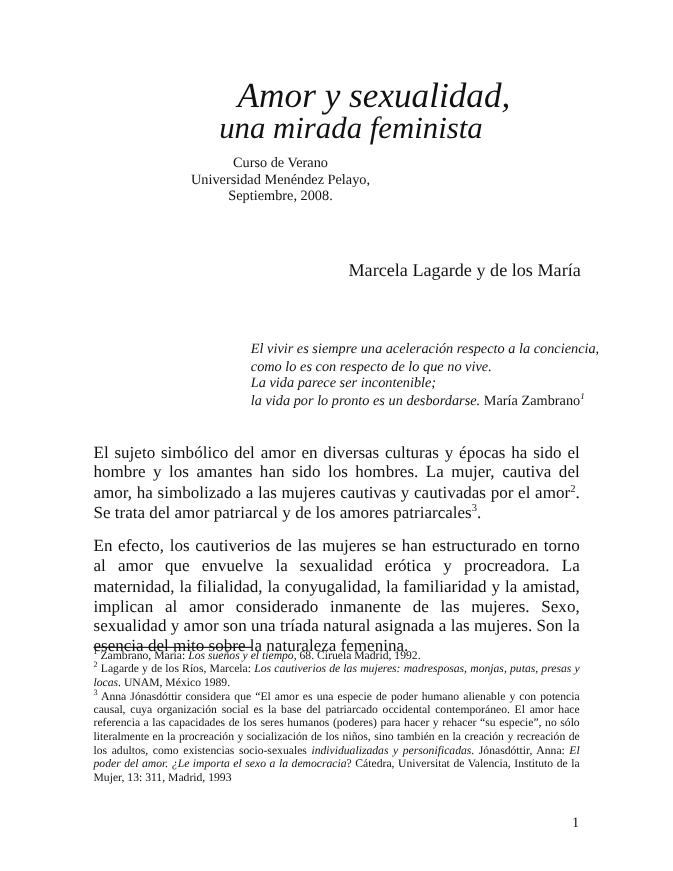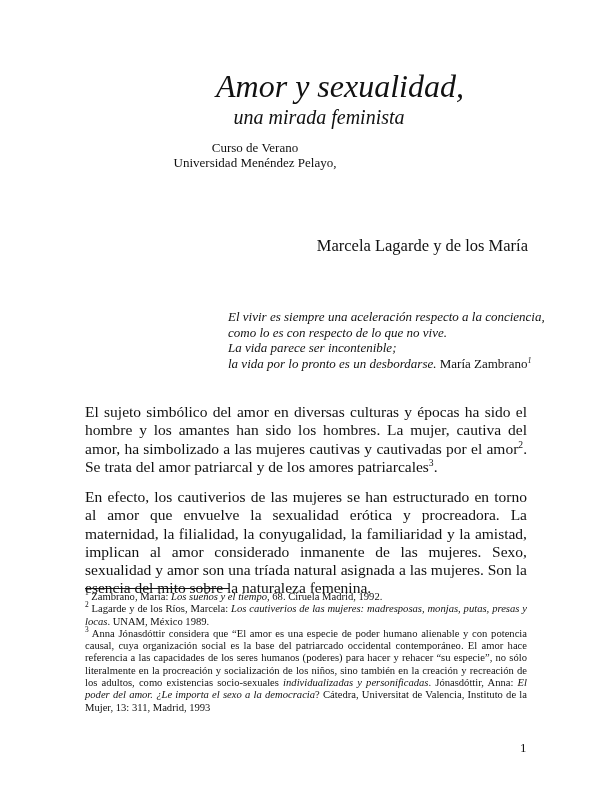--- a/index.html
+++ b/index.html
@@ -1,19 +1,19 @@
 <!DOCTYPE html>
 <html><head>
   <meta charset="utf-8">
   <style>
     html, body { margin:0; padding:0; background:#ffffff; }
     body { width:612px; height:792px; position:relative; overflow:hidden; color:#111; font-family:"Liberation Serif", serif; }
     .abs { position:absolute; }
     .title { left:0; width:612px; top:68px; text-align:center; font-style:italic; font-size:32px; line-height:36px; padding-left:28px; box-sizing:border-box;margin-left:20px; }
-    .subtitle { left:0; width:612px; top:104px; text-align:center; font-style:italic; font-size:20px; line-height:26px; padding-left:26px; box-sizing:border-box; }
+    .subtitle { left:0; width:612px; top:104px; text-align:center; font-style:italic; font-size:28px; line-height:26px; padding-left:26px; box-sizing:border-box; }
     .course { left:0; width:502px; top:140px; text-align:center; font-size:13px; line-height:15px; padding-left:8px; box-sizing:border-box; }
     .course div { white-space:nowrap; }
     .author { right:84px; top:236px; font-size:16.5px; line-height:20px; white-space:nowrap; }
     .epigraph { left:228px; top:309px; font-size:13px; line-height:15.5px; font-style:italic; }
     .epigraph .line { white-space:nowrap; }
     .epigraph .attrib { font-style:normal; }
     sup { font-size:0.62em; line-height:0; vertical-align:super; }
     .body-para { left:85px; width:442px; font-size:15.5px; line-height:18.3px; text-align:justify; }
     .p1 { top:403px; }
     .p2 { top:488px; }
@@ -25,20 +25,21 @@
   </style>
 </head>
 <body>
 
 <div class="abs title">Amor  y sexualidad,</div>
 <div class="abs subtitle">una mirada feminista</div>
 
 <div class="abs course">
   <div>Curso de Verano</div>
   <div>Universidad Menéndez Pelayo,</div>
+  <div>Septiembre, 2008.</div>
 </div>
 
 <div class="abs author">Marcela Lagarde y de los María</div>
 
 <div class="abs epigraph">
   <div class="line">El vivir es siempre una aceleración respecto a la conciencia,</div>
   <div class="line">como lo es con respecto de lo que no vive.</div>
   <div class="line">La vida parece ser incontenible;</div>
   <div class="line"><span>la vida por lo pronto es un desbordarse.</span><span class="attrib"> María Zambrano</span><sup>1</sup></div>
 </div>

